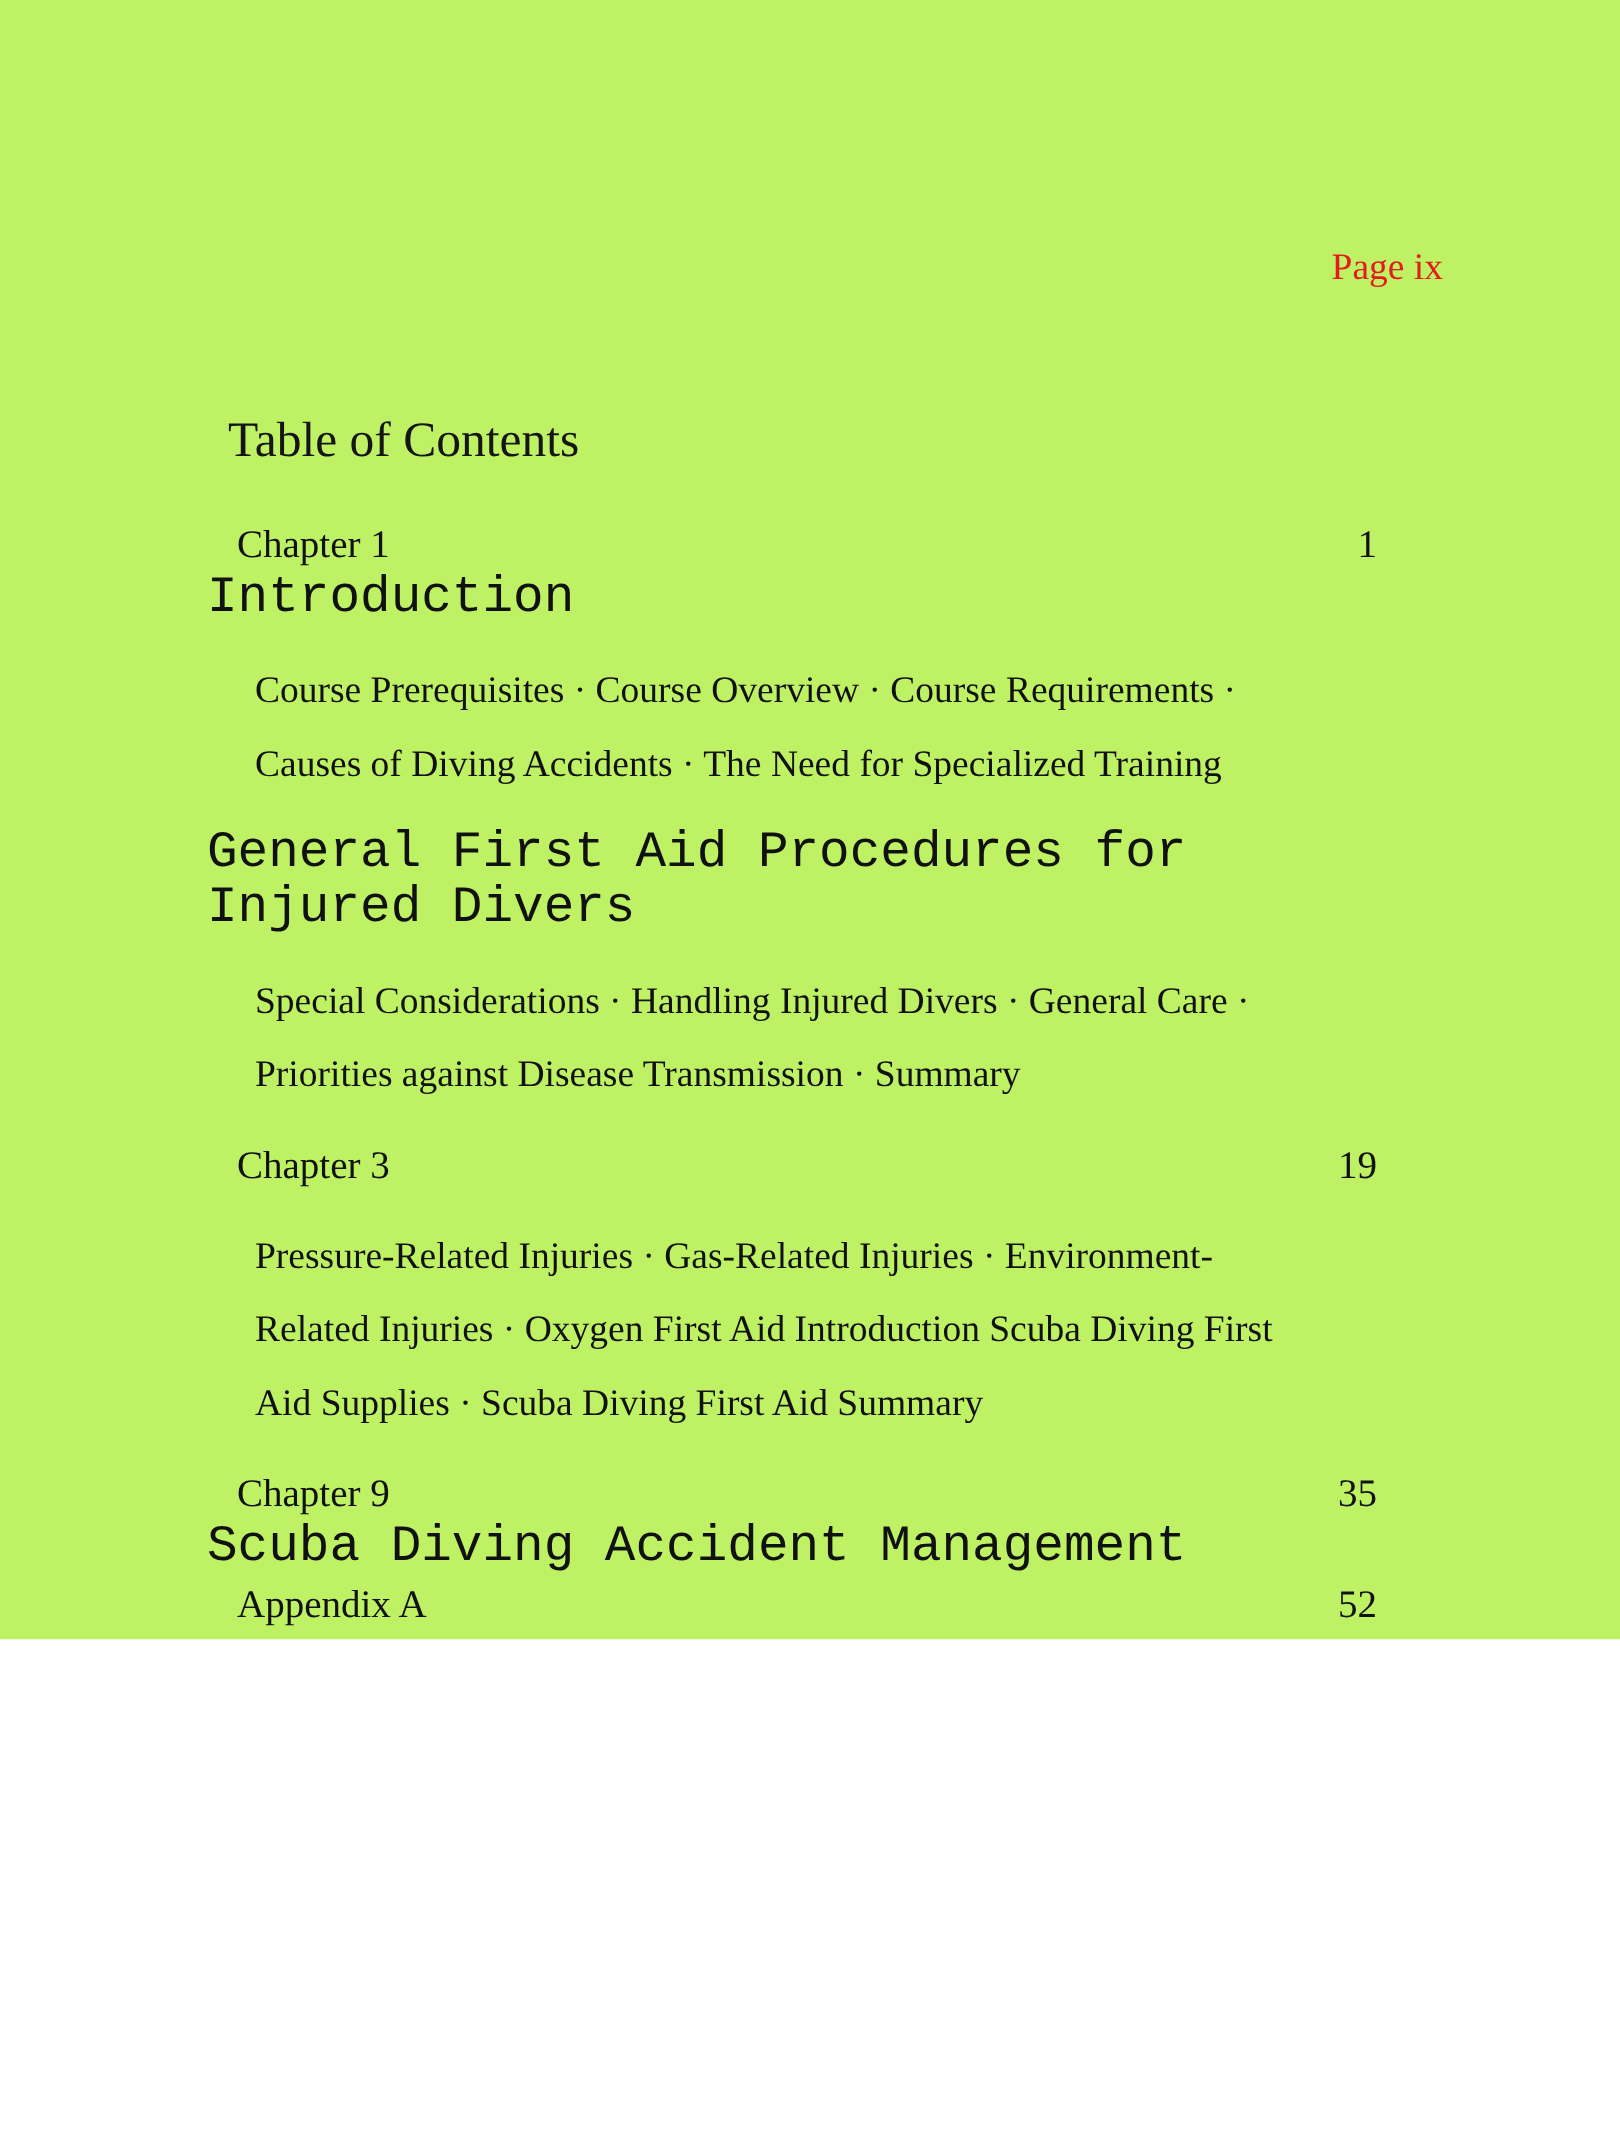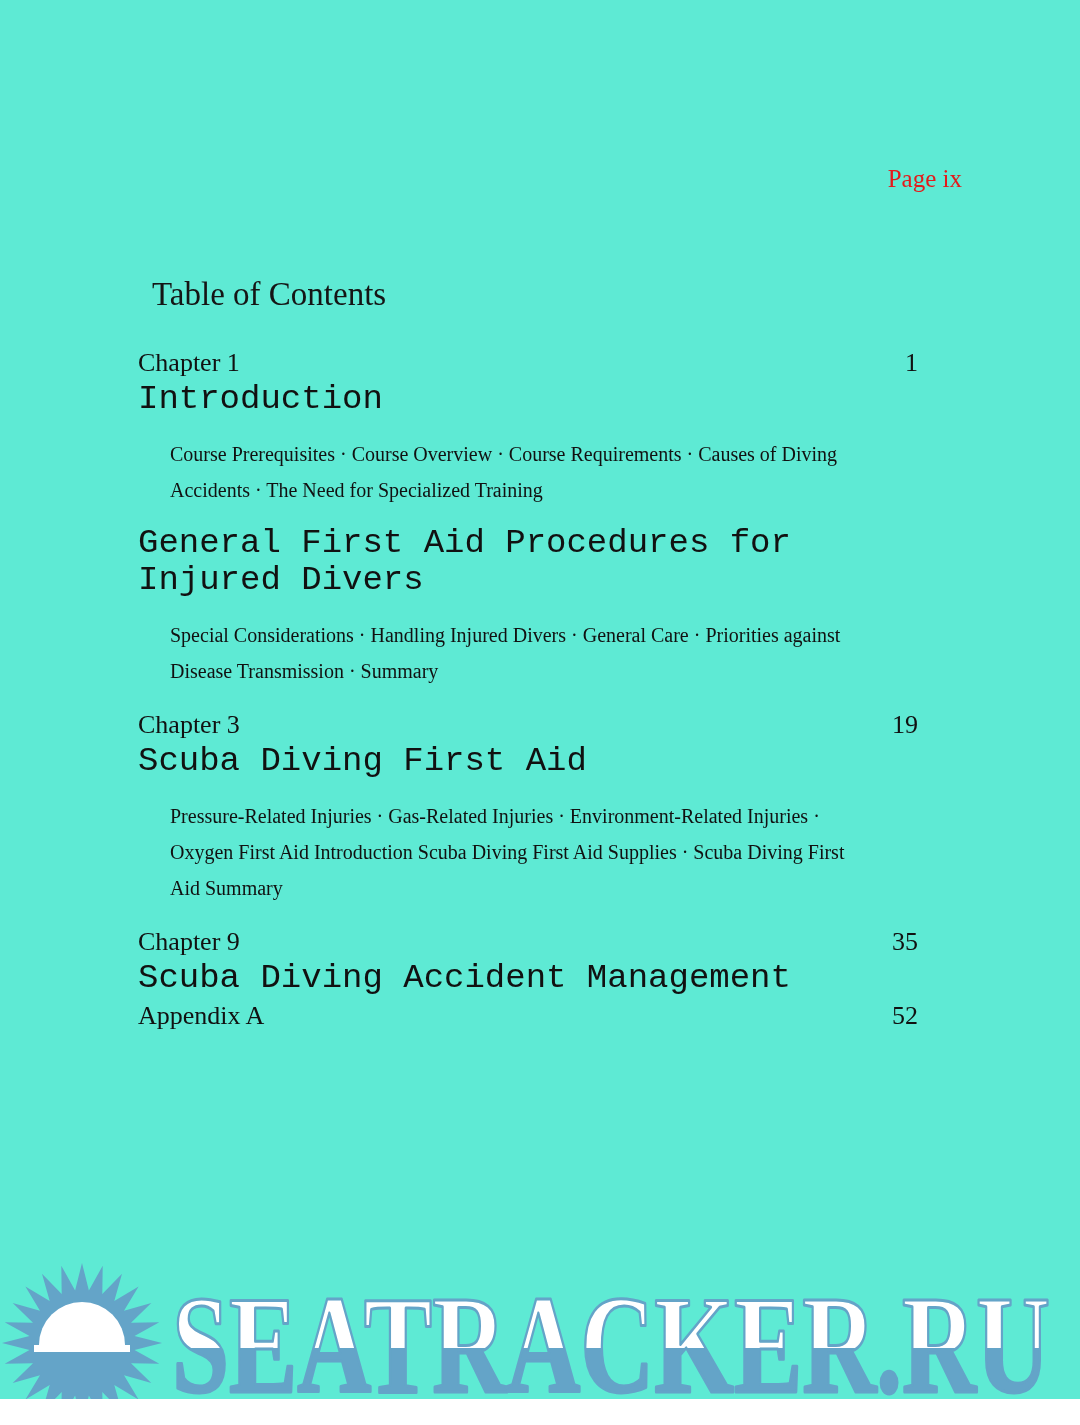--- a/index.html
+++ b/index.html
@@ -1,20 +1,20 @@
 <!DOCTYPE html>
 <html><head>
 <meta charset="utf-8">
 <style>
   html, body { margin: 0; padding: 0; background: #ffffff; }
   .page {
     position: relative;
     width: 1080px;
-    height: 1399px;
-    background: #5eead4;
+    height: 1093px;
+    background: #bef264;
     overflow: hidden;
     font-family: "Liberation Serif", "DejaVu Serif", serif;
     color: #111111;
   }
   .page-marker {
     position: absolute;
     top: 164px;
     right: 118px;
     font-size: 25px;
     line-height: 1.2;
@@ -35,33 +35,34 @@
     left: 138px;
     top: 344px;
     width: 780px;
   }
   .entry-head {
     display: flex;
     justify-content: space-between;
     align-items: baseline;
     font-size: 26px;
     line-height: 37px;
+    margin-left: 20px;
   }
   .entry-label { white-space: nowrap; }
   .entry-page { text-align: right; }
   .entry-subtitle {
     font-size: 34px;
     line-height: 37px;
     font-family: Liberation Mono, monospace;
   }
   .entry-topics {
     margin: 18px 0 17px 32px;
     max-width: 700px;
-    font-size: 20px;
-    line-height: 36px;
+    font-size: 25px;
+    line-height: 49px;
   }
   .watermark {
     position: absolute;
     left: 0;
     top: 1250px;
     width: 1080px;
     height: 175px;
     pointer-events: none;
   }
 </style>
@@ -88,21 +89,20 @@
     <div class="entry">
       <div class="entry-subtitle">General First Aid Procedures for Injured Divers</div>
       <p class="entry-topics">Special Considerations · Handling Injured Divers · General Care · Priorities against Disease Transmission · Summary</p>
     </div>
 
     <div class="entry">
       <div class="entry-head">
         <span class="entry-label">Chapter 3</span>
         <span class="entry-page">19</span>
       </div>
-      <div class="entry-subtitle">Scuba Diving First Aid</div>
       <p class="entry-topics">Pressure-Related Injuries · Gas-Related Injuries · Environment-Related Injuries · Oxygen First Aid Introduction Scuba Diving First Aid Supplies · Scuba Diving First Aid Summary</p>
     </div>
 
     <div class="entry">
       <div class="entry-head">
         <span class="entry-label">Chapter 9</span>
         <span class="entry-page">35</span>
       </div>
       <div class="entry-subtitle">Scuba Diving Accident Management</div>
     </div>

